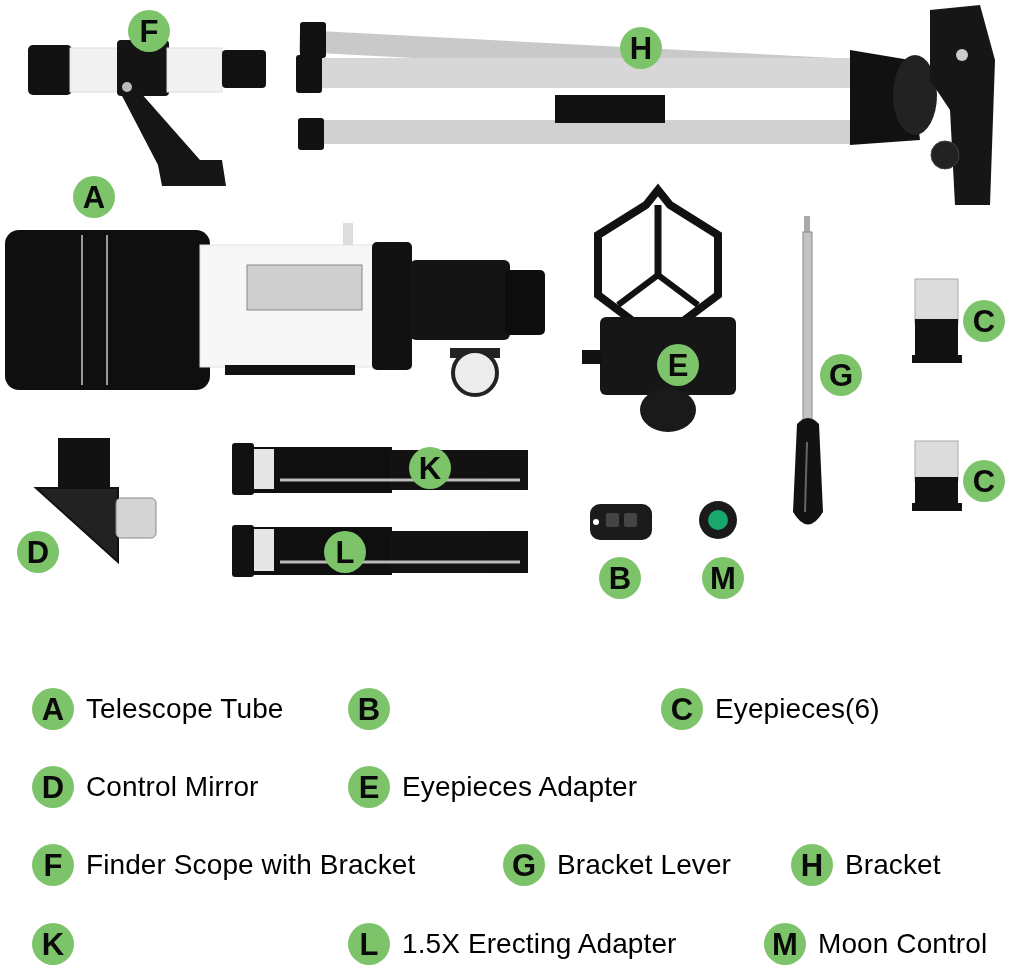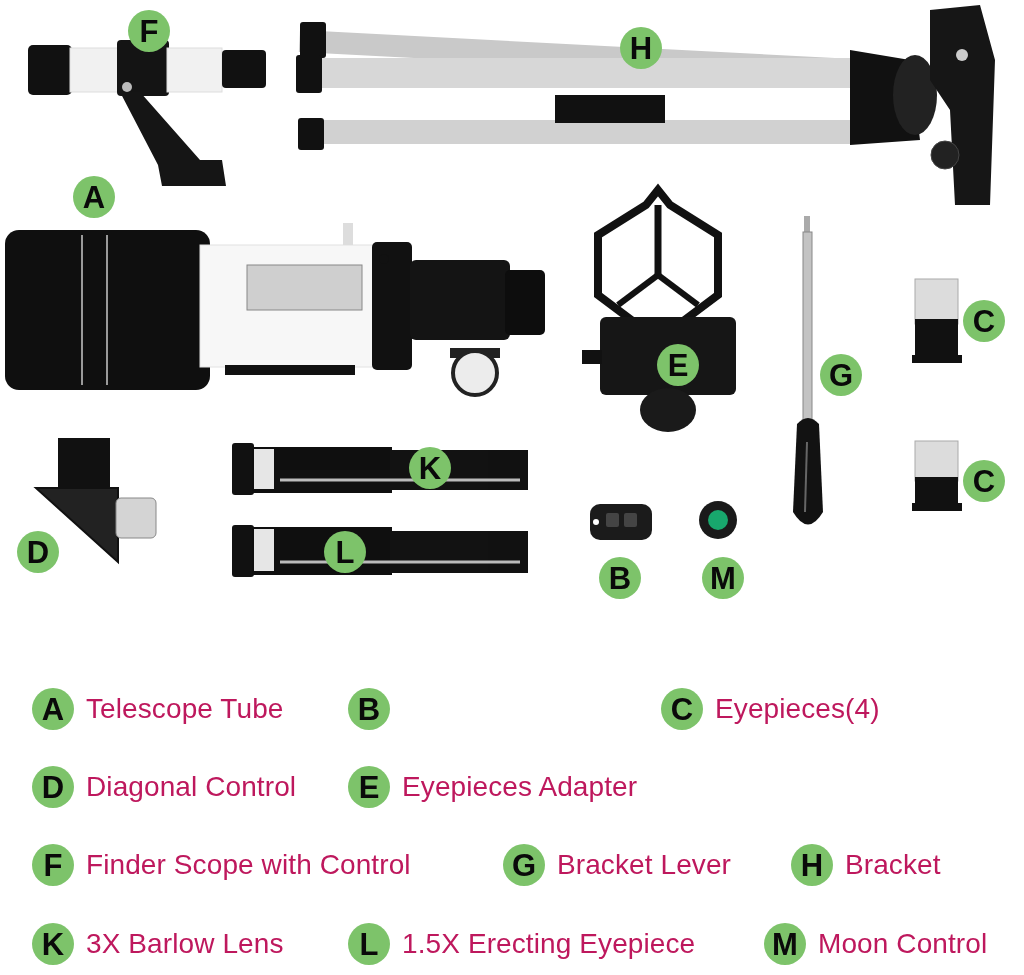--- a/index.html
+++ b/index.html
@@ -4,21 +4,21 @@
 <style>
   html, body { margin:0; padding:0; background:#ffffff; }
   body { width:1024px; height:975px; position:relative; overflow:hidden;
          font-family:"Liberation Sans", sans-serif; color:#111; }
   .badge { position:absolute; width:42px; height:42px; border-radius:50%;
            background:#7dc36a; color:#0a0a0a; font-weight:bold; font-size:31px;
            display:flex; align-items:center; justify-content:center;
            font-family:"Liberation Sans", sans-serif; line-height:1; }
   .legend-item { position:absolute; display:flex; align-items:center; height:44px; }
   .legend-item .badge { position:relative; margin-right:12px; flex:none; }
-  .legend-label { font-size:28px; color:#be185d; white-space:nowrap; letter-spacing:0.1px; }
+  .legend-label { font-size:28px; color:#000000; white-space:nowrap; letter-spacing:0.1px; }
   svg { position:absolute; overflow:visible; }
 </style>
 </head>
 <body>
 
 <svg style="left:0;top:0" width="300" height="200">
   <rect x="28" y="45" width="44" height="50" rx="5" fill="#111"></rect>
   <rect x="70" y="48" width="50" height="44" fill="#f1f1f1" stroke="#ddd"></rect>
   <rect x="117" y="40" width="52" height="56" rx="4" fill="#141414"></rect>
   <rect x="167" y="48" width="55" height="44" fill="#f1f1f1" stroke="#ddd"></rect>
@@ -140,47 +140,46 @@
 <div id="legend">
     <div class="legend-item" style="left: 32px; top: 687px;">
       <div class="badge" style="background: rgb(125, 195, 106);">A</div>
       <span class="legend-label">Telescope Tube</span>
     </div>
     <div class="legend-item" style="left: 348px; top: 687px;">
       <div class="badge" style="background: rgb(125, 195, 106);">B</div>
     </div>
     <div class="legend-item" style="left: 661px; top: 687px;">
       <div class="badge" style="background: rgb(125, 195, 106);">C</div>
-      <span class="legend-label">Eyepieces(4)</span>
+      <span class="legend-label">Eyepieces(6)</span>
     </div>
     <div class="legend-item" style="left: 32px; top: 765px;">
       <div class="badge" style="background: rgb(125, 195, 106);">D</div>
-      <span class="legend-label">Diagonal Control</span>
+      <span class="legend-label">Control Mirror</span>
     </div>
     <div class="legend-item" style="left: 348px; top: 765px;">
       <div class="badge" style="background: rgb(125, 195, 106);">E</div>
       <span class="legend-label">Eyepieces Adapter</span>
     </div>
     <div class="legend-item" style="left: 32px; top: 843px;">
       <div class="badge" style="background: rgb(125, 195, 106);">F</div>
-      <span class="legend-label">Finder Scope with Control</span>
+      <span class="legend-label">Finder Scope with Bracket</span>
     </div>
     <div class="legend-item" style="left: 503px; top: 843px;">
       <div class="badge" style="background: rgb(125, 195, 106);">G</div>
       <span class="legend-label">Bracket Lever</span>
     </div>
     <div class="legend-item" style="left: 791px; top: 843px;">
       <div class="badge" style="background: rgb(125, 195, 106);">H</div>
       <span class="legend-label">Bracket</span>
     </div>
     <div class="legend-item" style="left: 32px; top: 922px;">
       <div class="badge" style="background: rgb(125, 195, 106);">K</div>
-      <span class="legend-label">3X Barlow Lens</span>
     </div>
     <div class="legend-item" style="left: 348px; top: 922px;">
       <div class="badge" style="background: rgb(125, 195, 106);">L</div>
-      <span class="legend-label">1.5X Erecting Eyepiece</span>
+      <span class="legend-label">1.5X Erecting Adapter</span>
     </div>
     <div class="legend-item" style="left: 764px; top: 922px;">
       <div class="badge" style="background: rgb(125, 195, 106);">M</div>
       <span class="legend-label">Moon Control</span>
     </div>
   </div>
 
 </body></html>

